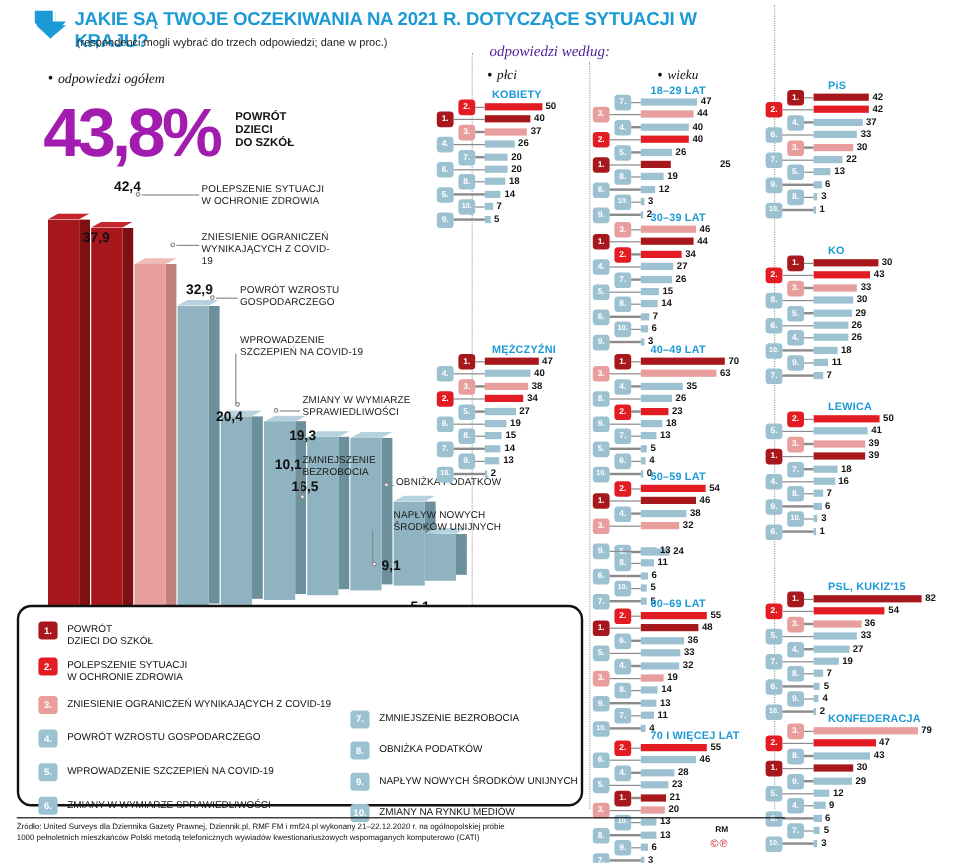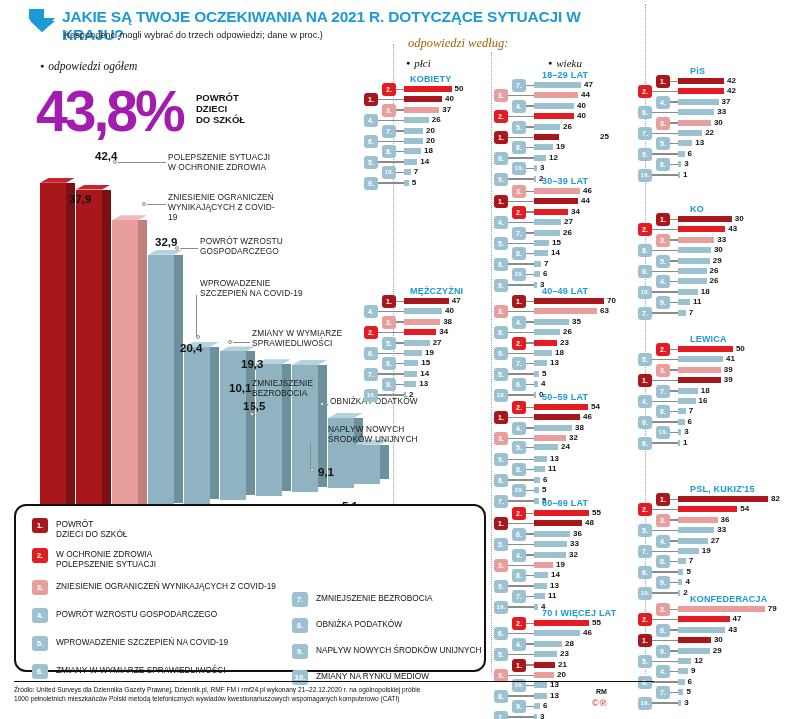--- a/index.html
+++ b/index.html
@@ -18,21 +18,21 @@
   .title {
     position:absolute; left:62px; top:8px; width:560px;
     font-size:15.5px; font-weight:bold; color:#1b9ad6; letter-spacing:-0.2px;
   }
   .subtitle {
     position:absolute; left:64px; top:30px; width:420px;
     font-size:9.2px; color:#222;
   }
   .odp-wedlug {
     position:absolute; left:408px; top:36px;
-    font-style:italic; font-size:12.5px; font-family:"Liberation Serif", serif; color:#a16207;
+    font-style:italic; font-size:12.5px; font-family:"Liberation Serif", serif; color:#4c1d95;
   }
   .bullet-lbl {
     font-style:italic; font-family:"Liberation Serif", serif; font-size:11px; color:#111;
   }
   .bullet-lbl::before { content:"\25CF"; font-size:7px; vertical-align:2px; margin-right:4px; }
   .b-plci { position:absolute; left:406px; top:57px; }
   .b-wieku { position:absolute; left:548px; top:57px; }
   .b-ogolem { position:absolute; left:40px; top:60px; font-size:11.5px;}
   .b-partia {
     position:absolute; left:648px; top:6px; width:150px; line-height:13px;
@@ -232,22 +232,22 @@
       <div class="lg-item" style="left: 16px; top: 12px; width: 240px;">
         <span class="badge" style="background: rgb(168, 23, 27);">1.</span>
         <span class="txt">
           <div>POWRÓT</div>
           <div>DZIECI DO SZKÓŁ</div>
         </span>
       </div>
       <div class="lg-item" style="left: 16px; top: 42px; width: 240px;">
         <span class="badge" style="background: rgb(227, 28, 36);">2.</span>
         <span class="txt">
+          <div>POLEPSZENIE SYTUACJI</div>
           <div>W OCHRONIE ZDROWIA</div>
-          <div>POLEPSZENIE SYTUACJI</div>
         </span>
       </div>
       <div class="lg-item" style="left: 16px; top: 74px; width: 240px;">
         <span class="badge" style="background: rgb(231, 158, 156); color: rgb(255, 255, 255);">3.</span>
         <span class="txt">
           <div>ZNIESIENIE OGRANICZEŃ WYNIKAJĄCYCH Z COVID-19</div>
         </span>
       </div>
       <div class="lg-item" style="left: 16px; top: 102px; width: 240px;">
         <span class="badge" style="background: rgb(156, 194, 210);">4.</span>
@@ -628,21 +628,21 @@
           <div class="num" style="left: 575px;">38</div>
           <div class="bdg" style="left: 512px; background: rgb(156, 194, 210); color: rgb(255, 255, 255);">4.</div>
           <div class="conn" style="left: 526px; width: 8px;"></div>
         </div>
         <div class="row" style="left: 0px; top: 42.2px; width: 805px;">
           <div class="bar" style="left: 534px; width: 32px; background: rgb(231, 158, 156);"></div>
           <div class="num" style="left: 569px;">32</div>
           <div class="bdg" style="left: 494px; background: rgb(231, 158, 156); color: rgb(255, 255, 255);">3.</div>
           <div class="conn" style="left: 508px; width: 26px;"></div>
         </div>
-        <div class="row" style="left: 0px; top: 51px; width: 741px;">
+        <div class="row" style="left: 0px; top: 64px; width: 741px;">
           <div class="bar" style="left: 534px; width: 24px; background: rgb(156, 194, 210);"></div>
           <div class="num" style="left: 561px;">24</div>
           <div class="bdg" style="left: 512px; background: rgb(156, 194, 210); color: rgb(255, 255, 255);">5.</div>
           <div class="conn" style="left: 526px; width: 8px;"></div>
         </div>
         <div class="row" style="left: 0px; top: 63px; width: 805px;">
           <div class="bar" style="left: 534px; width: 13px; background: rgb(156, 194, 210);"></div>
           <div class="num" style="left: 550px;">13</div>
           <div class="bdg" style="left: 494px; background: rgb(156, 194, 210); color: rgb(255, 255, 255);">9.</div>
           <div class="conn" style="left: 508px; width: 26px;"></div>

